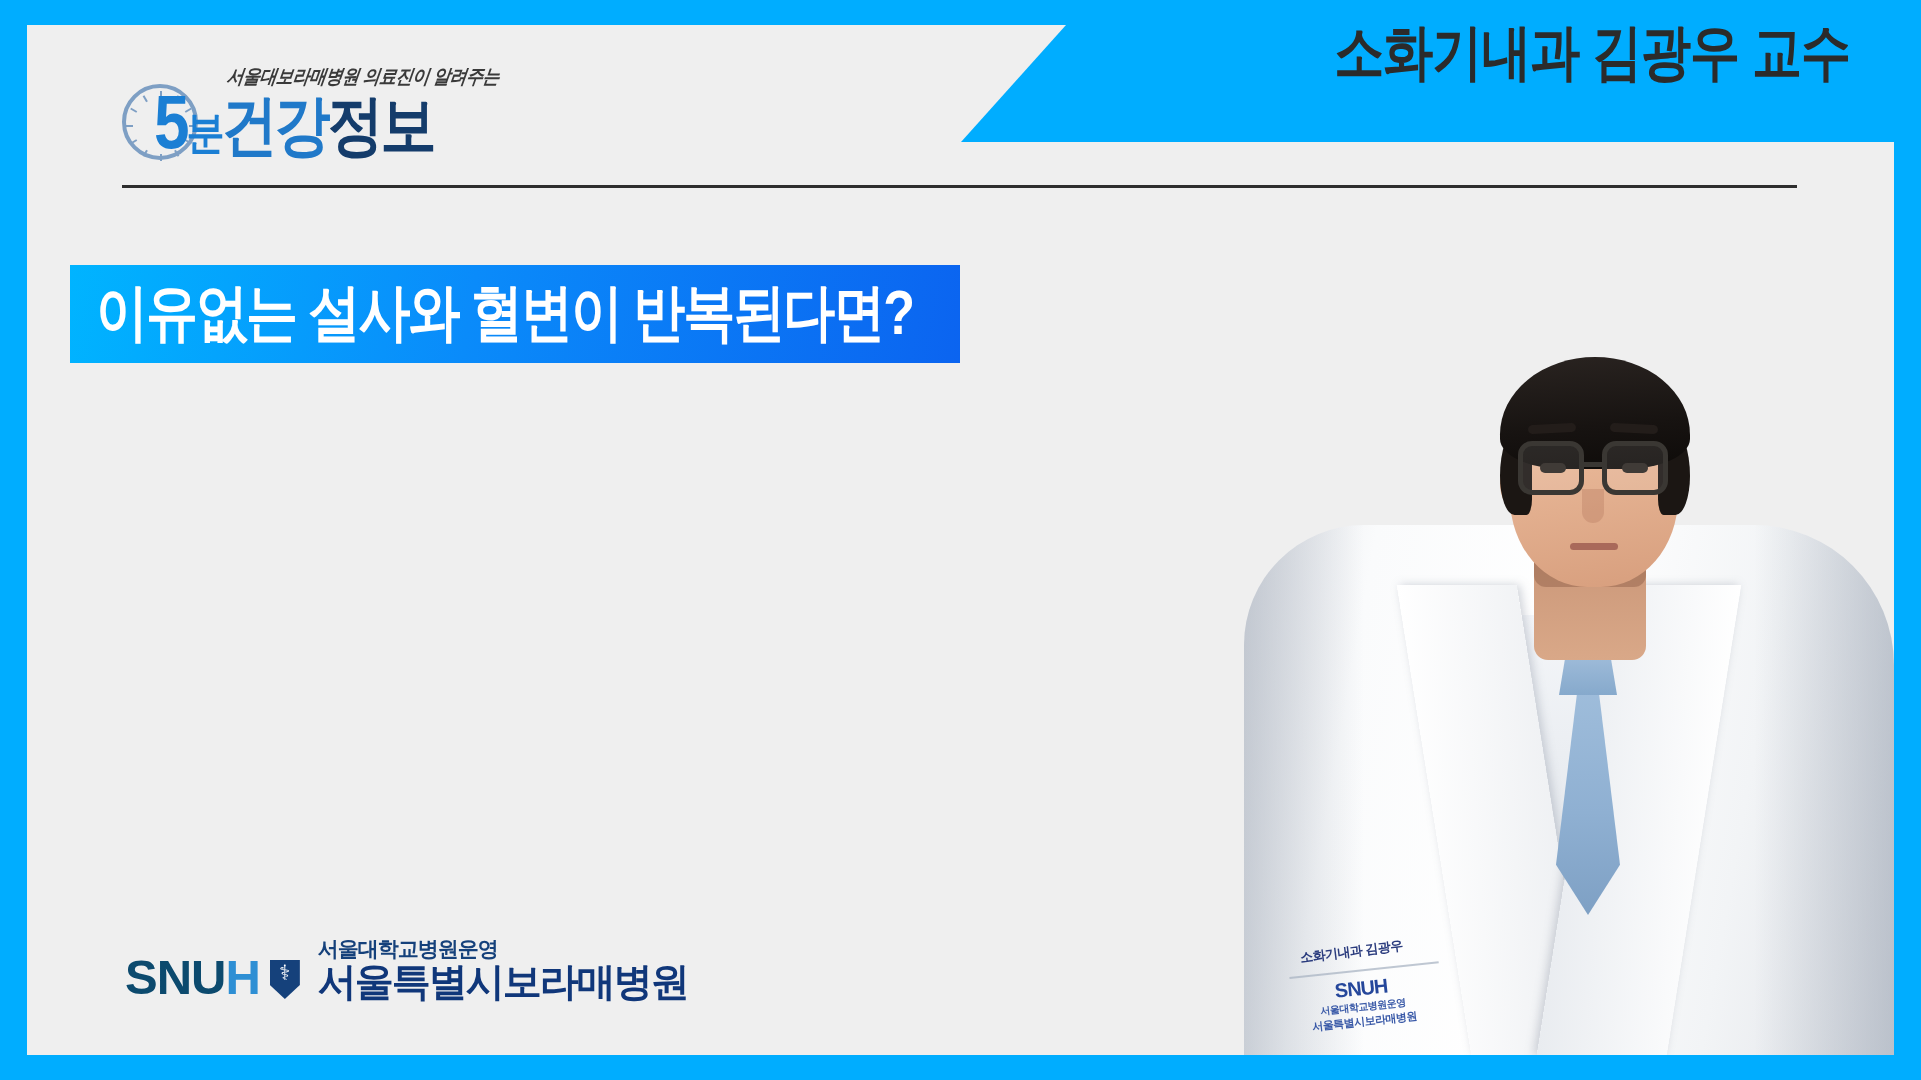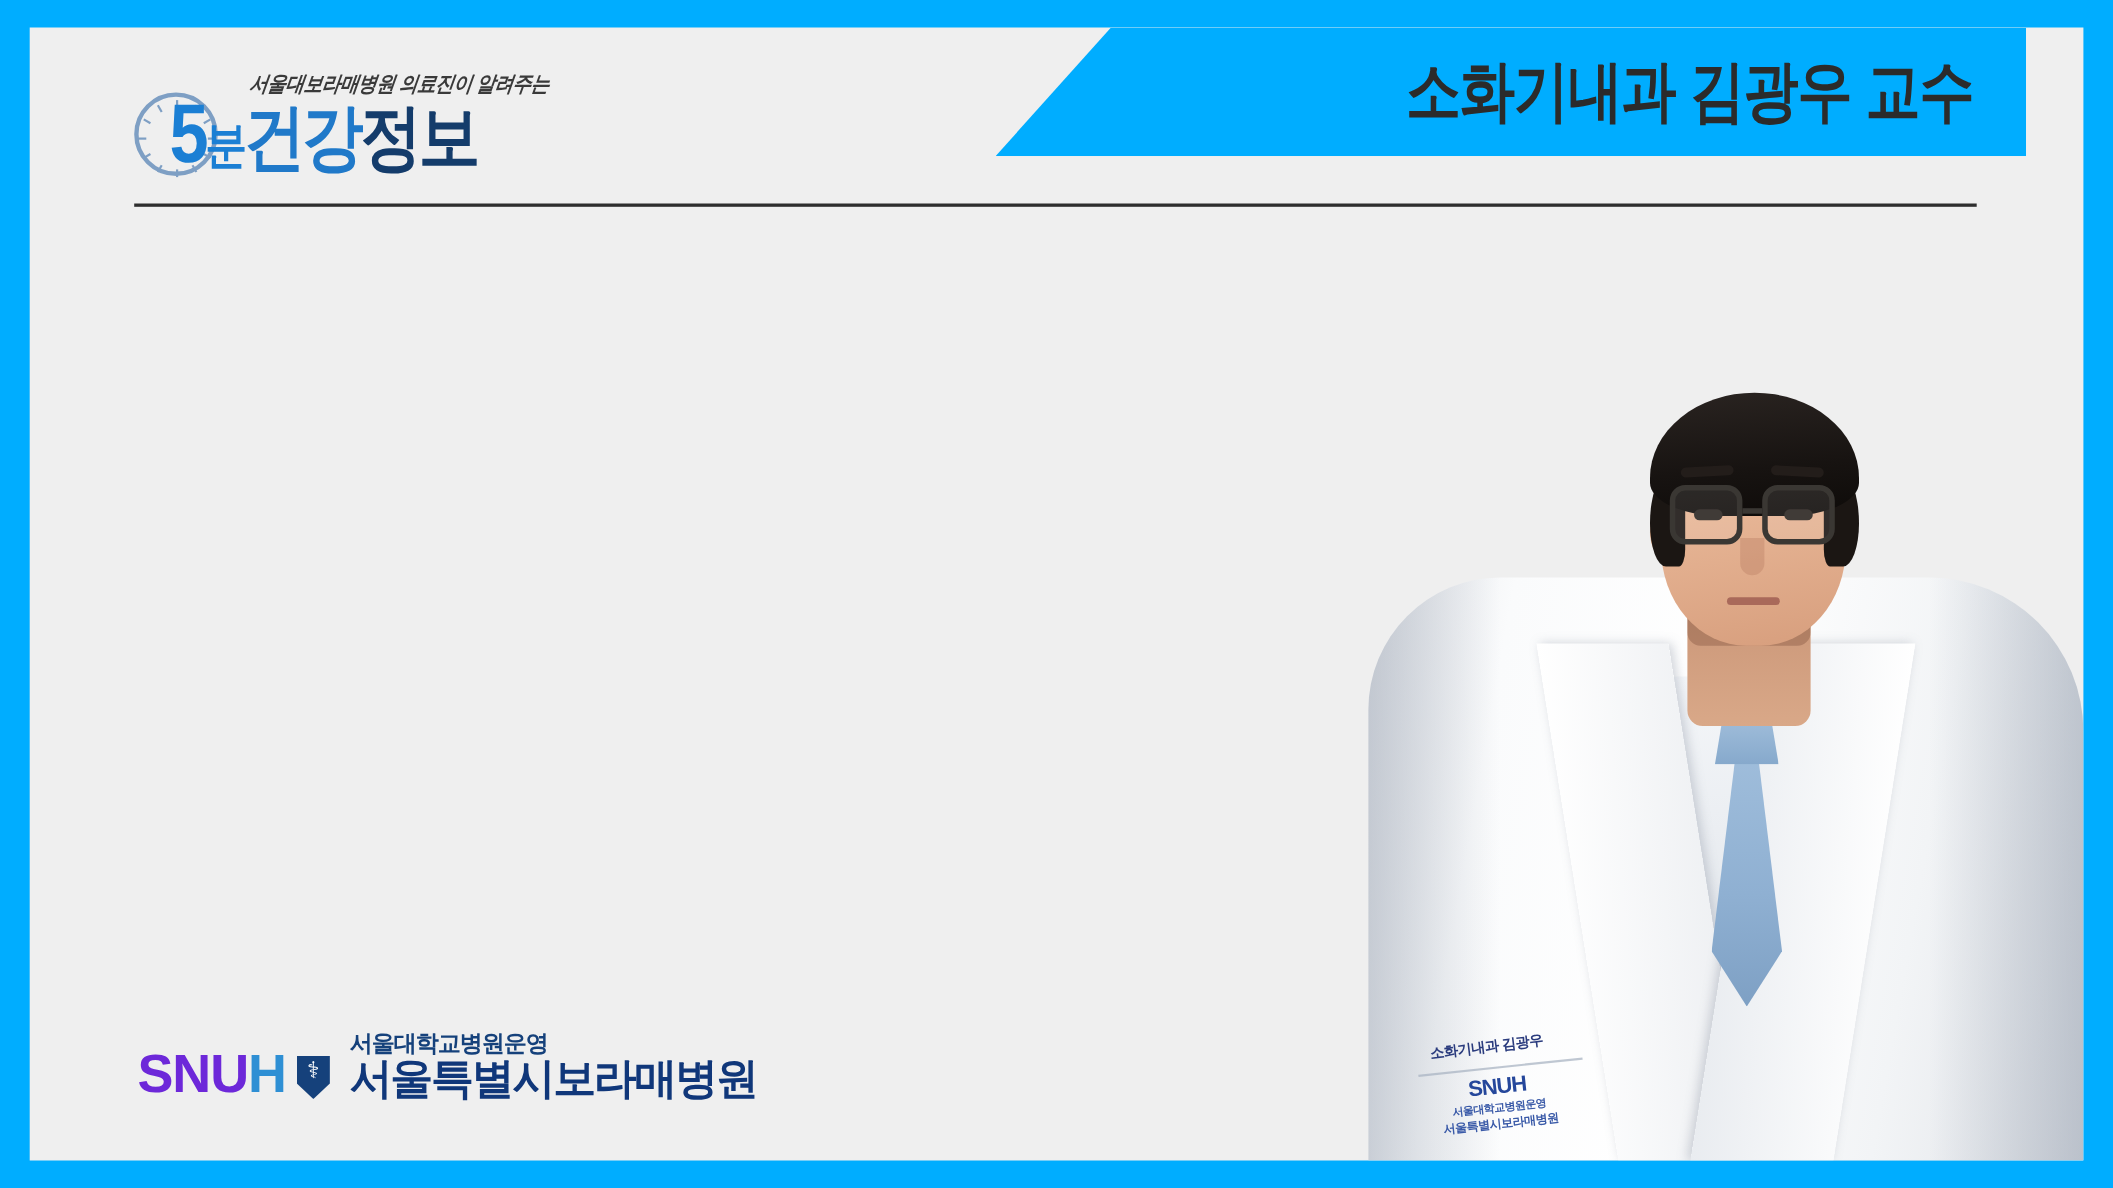--- a/index.html
+++ b/index.html
@@ -18,25 +18,25 @@
     position:absolute;
     left:27px;top:25px;
     width:1867px;height:1030px;
     background:#EFEFEF;
     overflow:hidden;
   }
 
   
   #doctor-banner{
     position:absolute;
-    left:878px;top:0px;
+    left:934px;top:0px;
     width:937px;height:117px;
     background:#00ADFF;
     clip-path:polygon(105px 0,937px 0,937px 117px,0 117px);
-    display:flex;align-items:center;justify-content:flex-end;
+    display:flex;justify-content:flex-end;
     padding-right:48px;
   }
   #doctor-banner .dept{
     font-size:50px;font-weight:bold;color:#2B2B2B;
     letter-spacing:-1px;white-space:nowrap;
     transform:scaleY(1.22);
   }
 
   
   #logo-health{
@@ -99,21 +99,21 @@
   }
 
   
   #snuh-logo{
     position:absolute;left:98px;top:912px;
     display:flex;align-items:flex-end;gap:10px;
   }
   #snuh-logo .snuh{
     font-size:49px;font-weight:bold;letter-spacing:-1px;line-height:1;
   }
-  #snuh-logo .snuh .s1{color:#6d28d9;}
+  #snuh-logo .snuh .s1{color:#0c4a6e;}
   #snuh-logo .snuh .s2{color:#2E8FD4;}
   #snuh-logo .shield{
     position:relative;width:30px;height:39px;
     background:#15417B;
     clip-path:polygon(0 0,100% 0,100% 64%,50% 100%,0 64%);
     margin-bottom:3px;
   }
   #snuh-logo .shield .glyph{
     position:absolute;left:0;top:1px;width:100%;
     text-align:center;font-size:21px;color:#fff;font-weight:bold;
@@ -288,20 +288,23 @@
       </div>
       <div class="wordmark"><span class="five">5</span><span class="bun">분</span><span class="gun">건강</span><span class="jb">정보</span></div>
     </div>
 
     <div id="doctor-banner">
       <span class="dept">소화기내과 김광우 교수</span>
     </div>
 
     <div id="divider"></div>
 
+    <div id="subtitle-bar">
+      <span class="txt">이유없는 설사와 혈변이 반복된다면?</span>
+    </div>
 
 
     <div id="snuh-logo">
       <span class="snuh"><span class="s1">SNU</span><span class="s2">H</span></span>
       <span class="shield">
         <span class="glyph">⚕</span>
       </span>
       <span class="names">
         <span class="small" style="display:block">서울대학교병원운영</span>
         <span class="big" style="display:block">서울특별시보라매병원</span>

